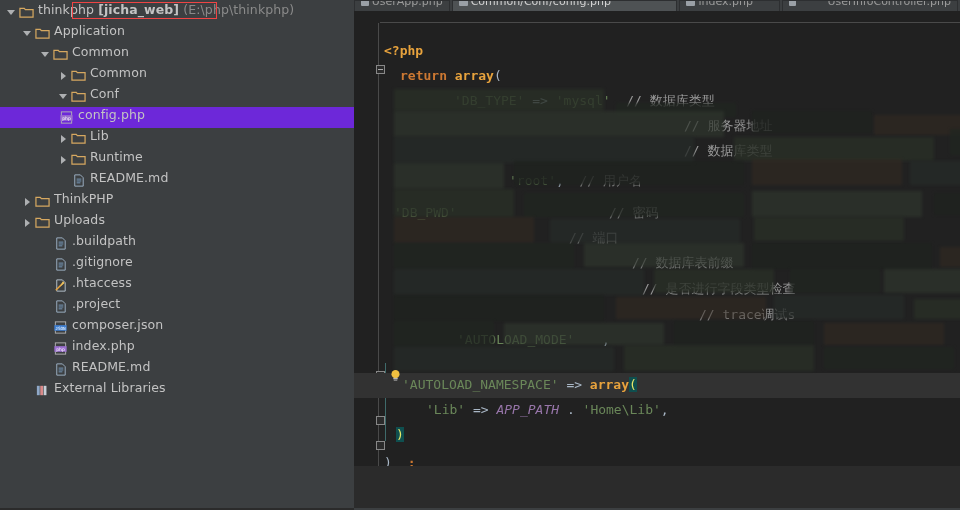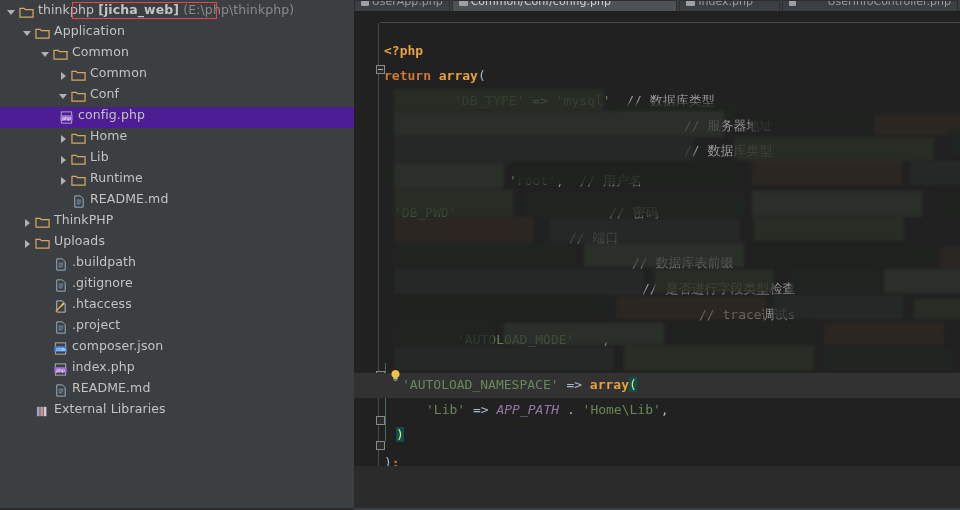--- a/index.html
+++ b/index.html
@@ -16,21 +16,21 @@
   .sidebar{
     position:relative;width:354px;height:510px;
     background:#3c3f41;border-bottom:2px solid #2b2b2b;
     box-sizing:border-box;overflow:hidden;
   }
   .tree{padding-top:2px;}
   .row{
     position:relative;height:21px;display:flex;align-items:flex-start;
     white-space:nowrap;padding-left:4px;box-sizing:border-box;
   }
-  .row.selected{background:#4c1d95;padding-left:44px;}
+  .row.selected{background:#6d28d9;padding-left:44px;}
   .arrow{
     width:14px;min-width:14px;height:21px;display:flex;
     align-items:center;justify-content:center;color:#a9a9a9;font-size:8px;
   }
   .arrow.down::before{content:"";border-left:4.5px solid transparent;border-right:4.5px solid transparent;border-top:5px solid #aeb0b2;}
   .arrow.right::before{content:"";border-top:4.5px solid transparent;border-bottom:4.5px solid transparent;border-left:5px solid #aeb0b2;}
   .arrow.none::before{content:"";}
   .ico{width:17px;min-width:17px;height:21px;display:flex;align-items:center;justify-content:center;margin-right:3px;}
   .label{font-size:12.5px;color:#c3c3c3;letter-spacing:.1px;}
   .label .bold{font-weight:bold;color:#c3c3c3;}
@@ -76,21 +76,21 @@
   .bottomband{position:absolute;left:0;right:0;bottom:2px;height:42px;background:#2b2b2b;}
   .bottomrule{position:absolute;left:0;right:0;bottom:0;height:2px;background:#3c3f41;}
   .topline{position:absolute;left:0;right:0;top:11px;height:1px;background:#4a4a4a;}
 
   .codelines{position:absolute;left:0;top:0;right:0;bottom:0;
     font-family:"DejaVu Sans Mono","Liberation Mono",monospace;
     font-size:13px;line-height:24.5px;white-space:pre;}
   .cl{position:absolute;left:0;right:0;height:24.5px;padding-left:30px;box-sizing:border-box;}
   .cl.caret{background:#323232;}
   
-  .kw{color:#cc7832;font-weight:bold;}
+  .kw{color:#cc7832;font-weight:bold;margin-left:16px;}
   .tag{color:#e8a33d;font-weight:bold;}
   .str{color:#6a8759;}
   .op{color:#a9b7c6;}
   .cmt{color:#9a9a9a;}
   .const{color:#9876aa;font-style:italic;}
   .punc{color:#a9b7c6;}
   .brmatch{background:#0f4f4f;color:#e8e86a;}
 
   
   .redact{position:absolute;pointer-events:none;}
@@ -162,29 +162,20 @@
         <div class="row i4 selected">
           <span class="arrow none"></span>
           <span class="ico">
             <svg viewBox="0 0 16 16" width="15" height="15">
               <rect x="2.5" y="2" width="11" height="12" fill="none" stroke="#b0b0b0" stroke-width="1"></rect>
               <rect x="1.5" y="5.5" width="13" height="6" fill="#9b6fd0"></rect>
               <text x="8" y="10.4" text-anchor="middle" font-size="5" fill="#ffffff" font-family="monospace">php</text>
             </svg>
           </span>
           <span class="label">config.php</span>
-        </div>
-        <div class="row i3">
-          <span class="arrow right"></span>
-          <span class="ico">
-            <svg viewBox="0 0 16 16" width="15" height="15">
-              <path d="M1 3.5h4.6l1.2 1.4H15v8H1z" fill="none" stroke="#d6a860" stroke-width="1.3"></path>
-            </svg>
-          </span>
-          <span class="label">Home</span>
         </div>
         <div class="row i3">
           <span class="arrow right"></span>
           <span class="ico">
             <svg viewBox="0 0 16 16" width="15" height="15">
               <path d="M1 3.5h4.6l1.2 1.4H15v8H1z" fill="none" stroke="#d6a860" stroke-width="1.3"></path>
             </svg>
           </span>
           <span class="label">Lib</span>
         </div>

